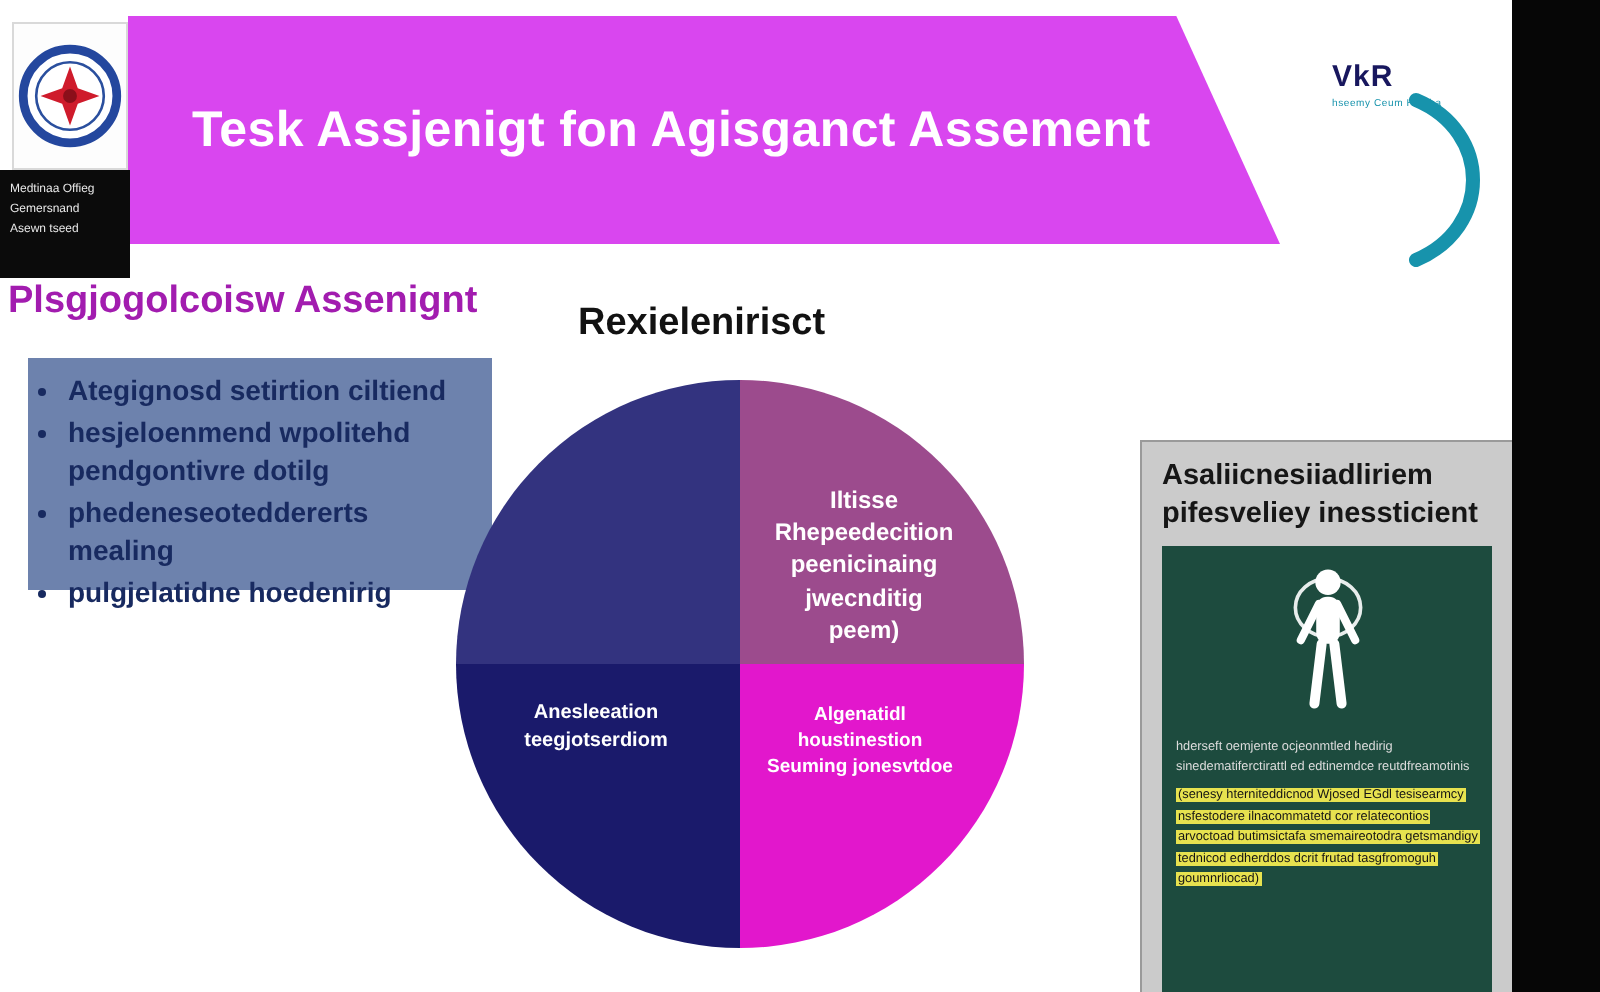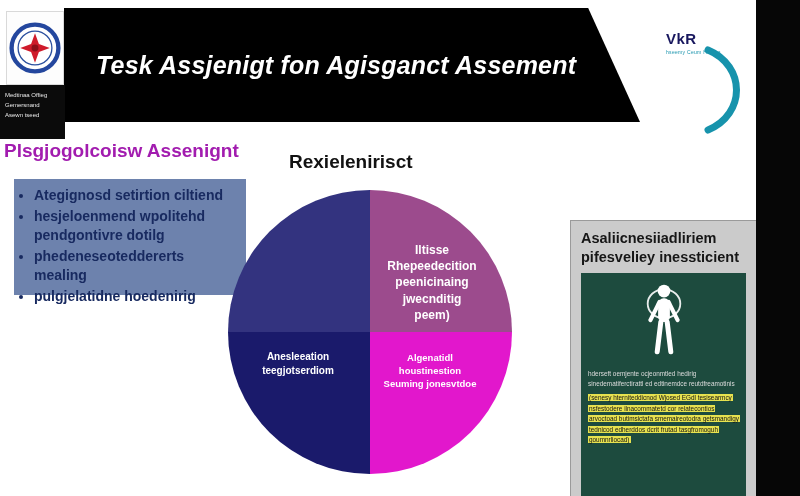--- a/index.html
+++ b/index.html
@@ -68,21 +68,21 @@
   .rp-highlight-wrap{margin:1px 0 0 0;font-size:6.4px;line-height:1.65;align-self:stretch;}
   .hl{color:#141414;padding:0 1px;-webkit-box-decoration-break:clone;box-decoration-break:clone;}
   
   .right-strip{position:absolute;left:756px;top:0;width:44px;height:496px;background:#060606;}
 </style>
 </head>
 <body>
 
 <div class="stage">
 
-  <div class="banner" style="background-color: #000000; font-style: italic;">
+  <div class="banner" style="background-color: #d946ef;">
     <div class="t">Tesk Assjenigt fon Agisganct Assement</div>
   </div>
 
   <div class="logo-box">
     <svg width="52" height="52" viewBox="0 0 60 60">
       <circle cx="30" cy="30" r="27" fill="#ffffff" stroke="#24479e" stroke-width="5"></circle>
       <circle cx="30" cy="30" r="19.5" fill="none" stroke="#2a4f9e" stroke-width="1.5"></circle>
       <path d="M30 13 L34.5 25.5 L47 30 L34.5 34.5 L30 47 L25.5 34.5 L13 30 L25.5 25.5 Z" fill="#cf1b2b"></path>
       <circle cx="30" cy="30" r="4" fill="#8b0f1a"></circle>
     </svg>

